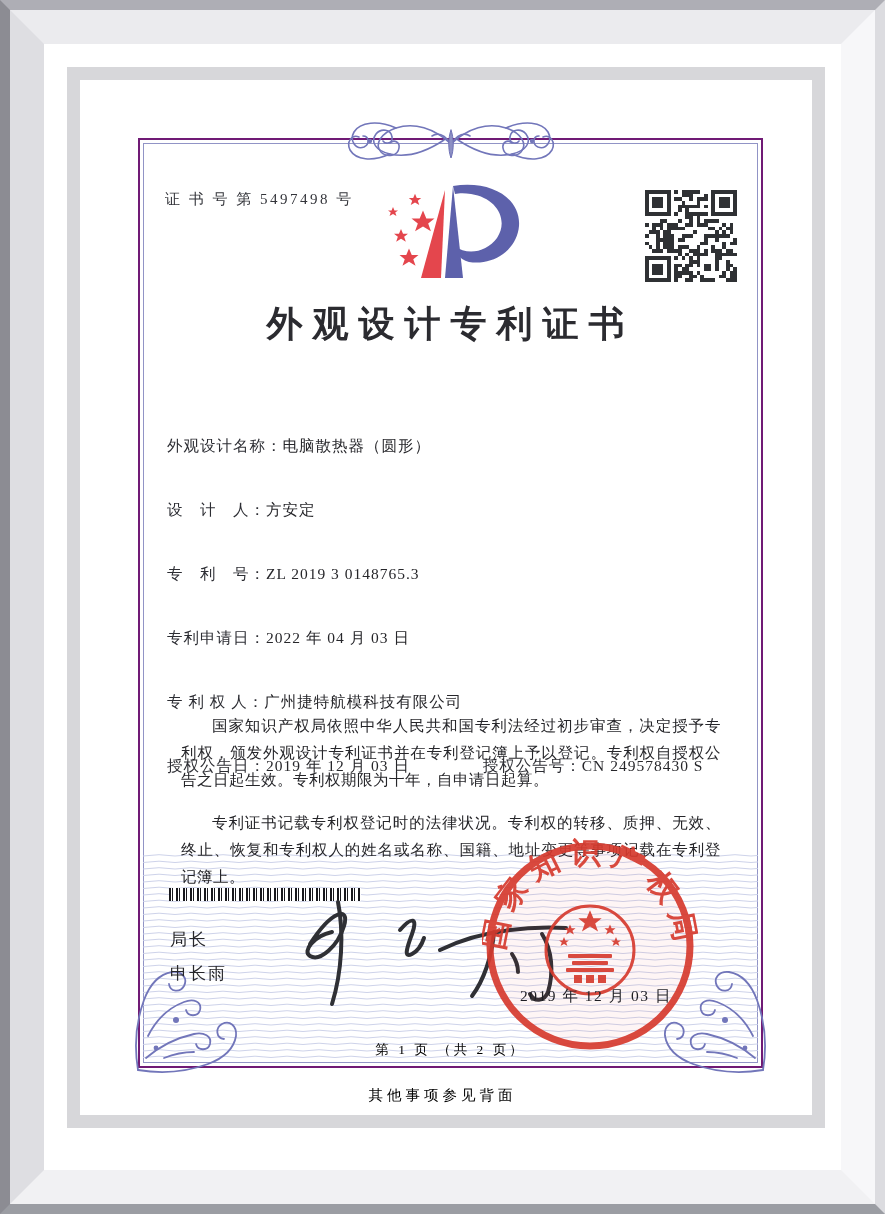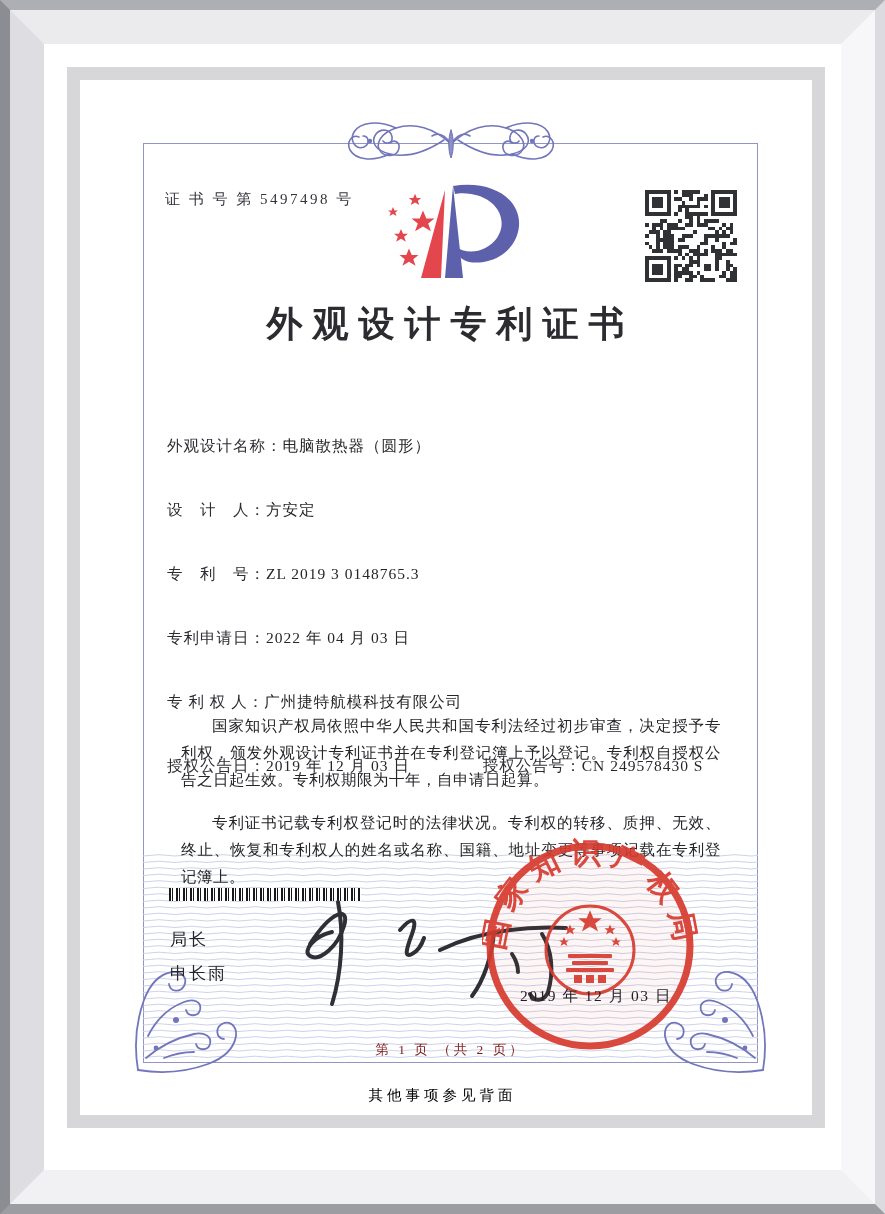--- a/index.html
+++ b/index.html
@@ -10,21 +10,21 @@
   .outer-edge{position:absolute;inset:0;border-style:solid;border-width:10px;
     border-color:#aeaeb5 #dcdce0 #9b9da3 #8c8c93;}
   .frame-bevel{position:absolute;inset:10px;border-style:solid;border-width:34px;
     border-color:#ebebee #f7f7f9 #f1f1f3 #dedee2;background:#ffffff;}
   .mat{position:absolute;inset:44px;background:#ffffff;}
   .mat-lip{position:absolute;left:67px;top:67px;right:60px;bottom:86px;
     border:13px solid #d7d7da;background:#ffffff;}
   .paper{position:absolute;left:80px;top:80px;right:73px;bottom:99px;background:#ffffff;}
 
   .cert-border{position:absolute;left:138px;top:138px;width:625px;height:930px;
-    border:2px solid #ffffff;}
+    border:2px solid #701a75;}
   .cert-border-inner{position:absolute;inset:3px;border:1px solid #9194c6;}
 
   .content{position:absolute;inset:0;}
 
   .cert-no{position:absolute;left:25px;top:50px;font-size:15px;letter-spacing:2.5px;color:#33343a;}
 
   .logo{position:absolute;left:50%;top:38px;transform:translateX(-50%);}
   .qr{position:absolute;right:24px;top:50px;width:92px;height:92px;}
 
   .title{position:absolute;left:0;right:0;top:160px;text-align:center;
@@ -52,21 +52,21 @@
     font-family:"Liberation Sans","DejaVu Sans",sans-serif;}
   .sig-name{position:absolute;left:30px;top:822px;font-size:17px;letter-spacing:2px;
     font-family:Liberation Sans, sans-serif;}
   .signature-svg{position:absolute;left:140px;top:752px;}
 
   .seal{position:absolute;left:342px;top:698px;}
   .seal-date{position:absolute;left:380px;top:846px;font-size:15.5px;letter-spacing:1.5px;
     color:#1e1e24;white-space:nowrap;}
 
   .page-indicator{position:absolute;left:0;right:0;top:901px;text-align:center;
-    font-size:13.5px;letter-spacing:3px;color:#7f1d1d;}
+    font-size:13.5px;letter-spacing:3px;color:#000000;}
 
   .back-note{position:absolute;left:0;right:0;top:1086px;text-align:center;
     font-size:14.5px;letter-spacing:4px;color:#000000;
     font-family:Liberation Mono, monospace;}
 
   .orn{position:absolute;}
   .orn-top-center{left:50%;top:-30px;transform:translateX(-50%);}
   .orn-bottom-left{left:-16px;bottom:-16px;}
   .orn-bottom-right{right:-16px;bottom:-16px;}
 </style>

